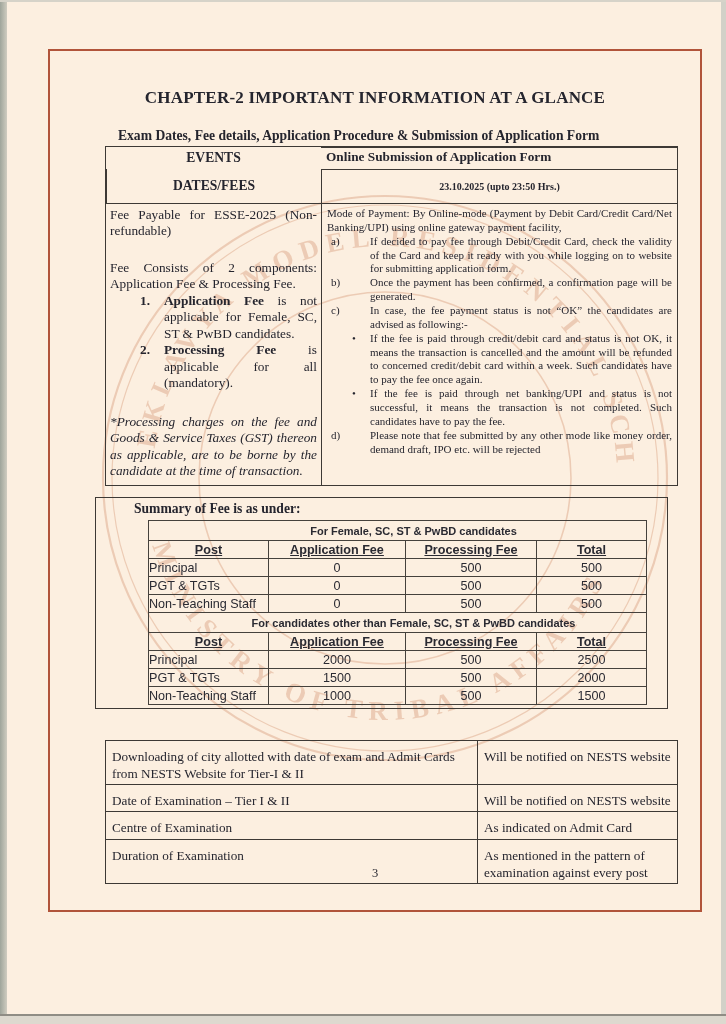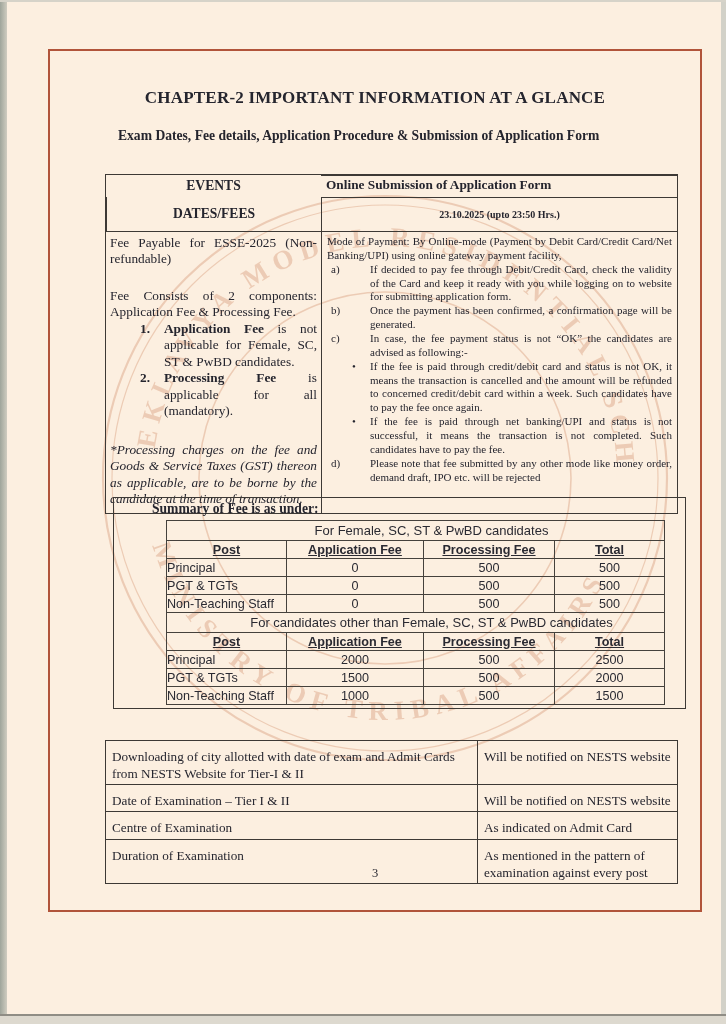--- a/index.html
+++ b/index.html
@@ -18,21 +18,21 @@
   
   .watermark{position:absolute;left:75px;top:168px;opacity:.26;pointer-events:none;}
   .watermark text{fill:#c2693c;font-family:"Liberation Serif",serif;font-weight:bold;
                   font-size:27px;letter-spacing:7px;}
   
   .title{position:absolute;left:48px;top:88px;width:654px;text-align:center;
          font-weight:bold;font-size:17px;letter-spacing:.2px;}
   .subtitle{position:absolute;left:118px;top:128px;width:560px;
             font-weight:bold;font-size:13.6px;}
   
-  .events-table{position:absolute;left:105px;top:174px;width:573px;height:340px;
+  .events-table{position:absolute;left:105px;top:146px;width:573px;height:340px;
                 display:grid;grid-template-columns:215px 1fr;grid-template-rows:22px 34px 1fr;
                 border:1.6px solid #3d3935;box-sizing:border-box;font-size:13.3px;}
   .ec{box-sizing:border-box;overflow:hidden;}
   .bl{border-left:1.6px solid #3d3935;}
   .bt{border-top:1.6px solid #3d3935;}
   .head-cell{display:flex;align-items:center;justify-content:center;
              font-weight:bold;font-size:13.6px;}
   .event1{font-weight:bold;padding:1px 4px 0 5px;line-height:1.2;}
   .date1{display:flex;align-items:center;justify-content:center;
          font-weight:bold;font-size:10px;}
@@ -44,28 +44,28 @@
   .mt2{margin-top:22px;}
   .italic{font-style:italic;}
   .num-item{display:flex;}
   .nmark{flex:none;width:24px;margin-left:30px;font-weight:bold;}
   .ntext{flex:1;text-align:justify;}
   .pitem{display:flex;}
   .pmark{flex:none;width:43px;padding-left:4px;box-sizing:border-box;}
   .pitem.bullet .pmark{padding-left:25px;}
   .ptext{flex:1;text-align:justify;}
   
-  .summary-box{position:absolute;left:113px;top:497px;width:573px;height:212px;
+  .summary-box{position:absolute;left:95px;top:497px;width:573px;height:212px;
                border:1.6px solid #3d3935;box-sizing:border-box;}
   .summary-title{margin:3px 0 3px 38px;font-weight:bold;font-size:13.6px;}
   .fee-table{margin-left:52px;border-collapse:collapse;
              font-family:"Liberation Sans",sans-serif;font-size:12.6px;color:#2a2a32;}
   .fee-table th,.fee-table td{border:1.3px solid #45413c;padding:0 4px;height:17px;
                               text-align:center;font-weight:normal;}
-  .fee-table .sec{font-weight:normal;font-size:13px;height:19px;padding-left:36px;}
+  .fee-table .sec{font-weight:bold;font-size:11px;height:19px;padding-left:36px;}
   .fee-table .colh{font-weight:bold;text-decoration:underline;}
   .fee-table .post{text-align:left;padding-left:0;}
   
   .schedule-table{position:absolute;left:105px;top:740px;width:573px;
                   border-collapse:collapse;font-size:13.2px;}
   .schedule-table td{border:1.6px solid #3d3935;padding:7px 6px 2px 6px;
                      vertical-align:top;line-height:1.3;}
   
   .page-number{position:absolute;left:48px;top:866px;width:654px;text-align:center;
                font-size:12.5px;}

